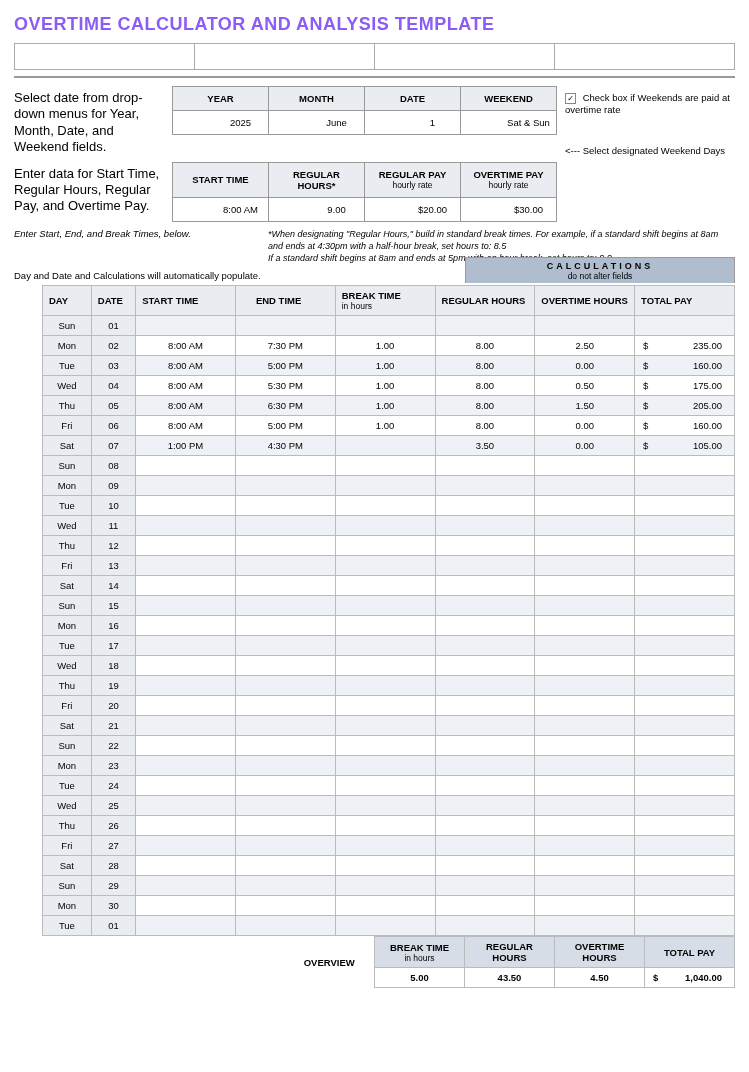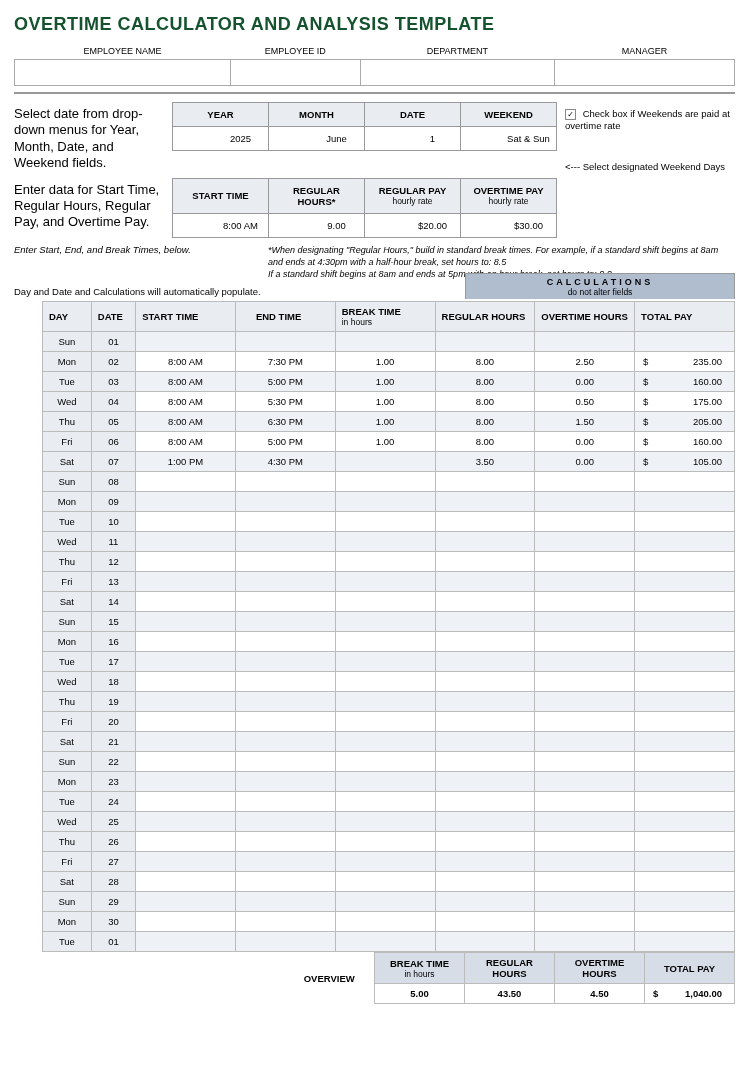--- a/index.html
+++ b/index.html
@@ -8,21 +8,21 @@
     font-size: 10px;
     margin: 0;
     padding: 14px;
     width: 749px;
     background: #fff;
     color: #000;
   }
   .title {
     font-size: 18px;
     font-weight: bold;
-    color: #14532d;
+    color: #8b5cf6;
     letter-spacing: 0.5px;
     margin-bottom: 8px;
   }
   table { border-collapse: collapse; }
   .emp-table { width: 100%; margin-bottom: 6px; }
   .emp-table th {
     font-size: 9px;
     font-weight: normal;
     text-align: center;
     padding: 3px 0;
@@ -98,26 +98,20 @@
   .ov td.pay { text-align:left; padding-left:8px;}
   .ov td.pay span.amt { float:right; padding-right:6px;}
 </style>
 </head>
 <body>
 
 <div class="title">OVERTIME CALCULATOR AND ANALYSIS TEMPLATE</div>
 
 <table class="emp-table">
   <tbody>
-      <tr>
-    <th style="width:30%">EMPLOYEE NAME</th>
-    <th style="width:18%">EMPLOYEE ID</th>
-    <th style="width:27%">DEPARTMENT</th>
-    <th style="width:25%">MANAGER</th>
-  </tr>
   <tr>
     <td></td>
     <td></td>
     <td></td>
     <td></td>
   </tr>
 </tbody>
   </table>
 <hr class="hr">
 

